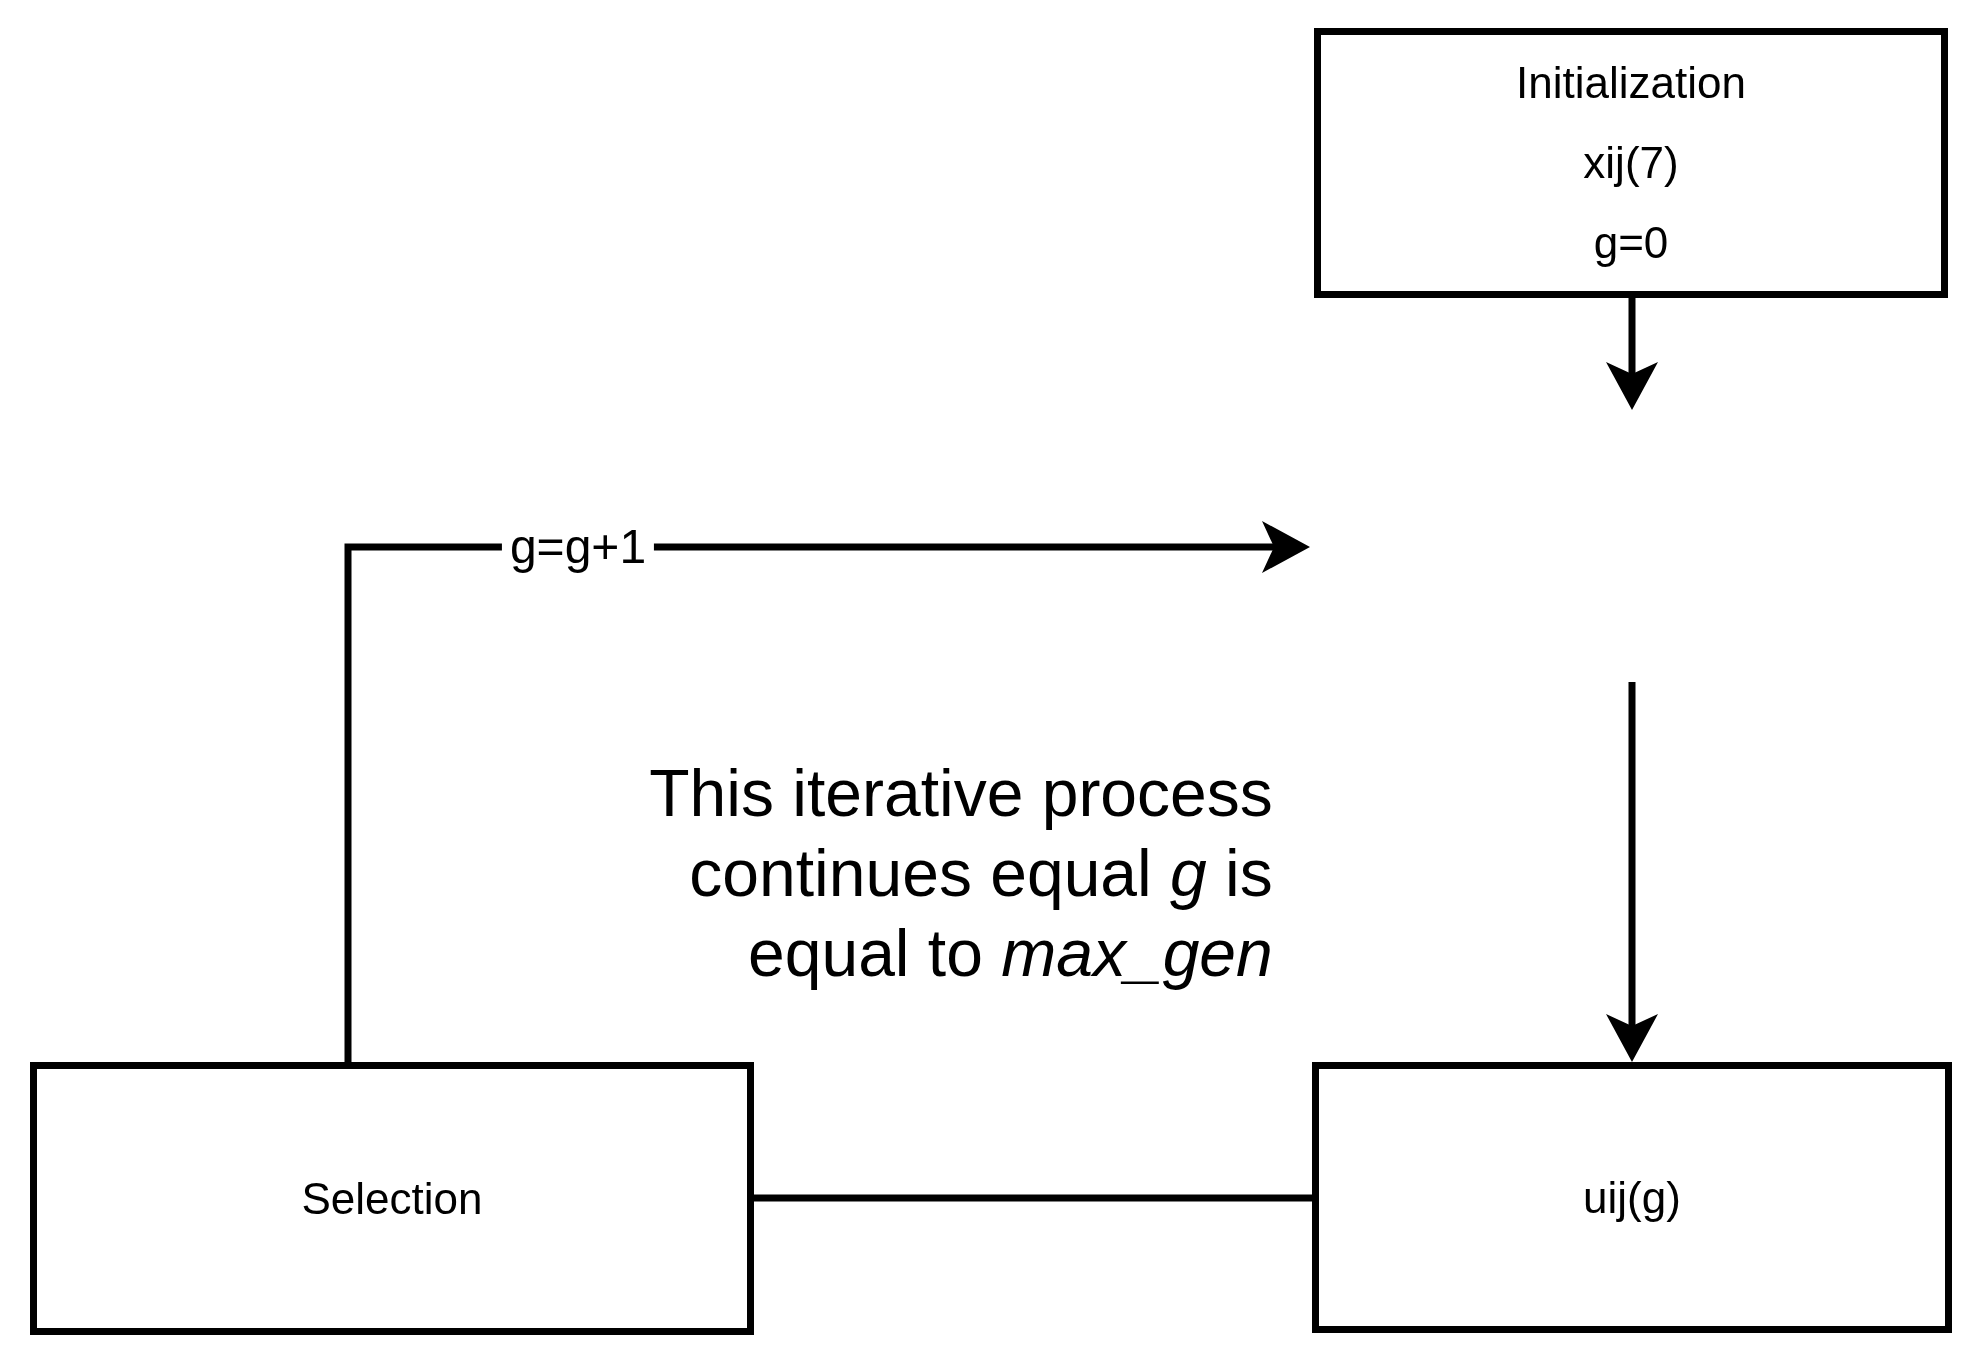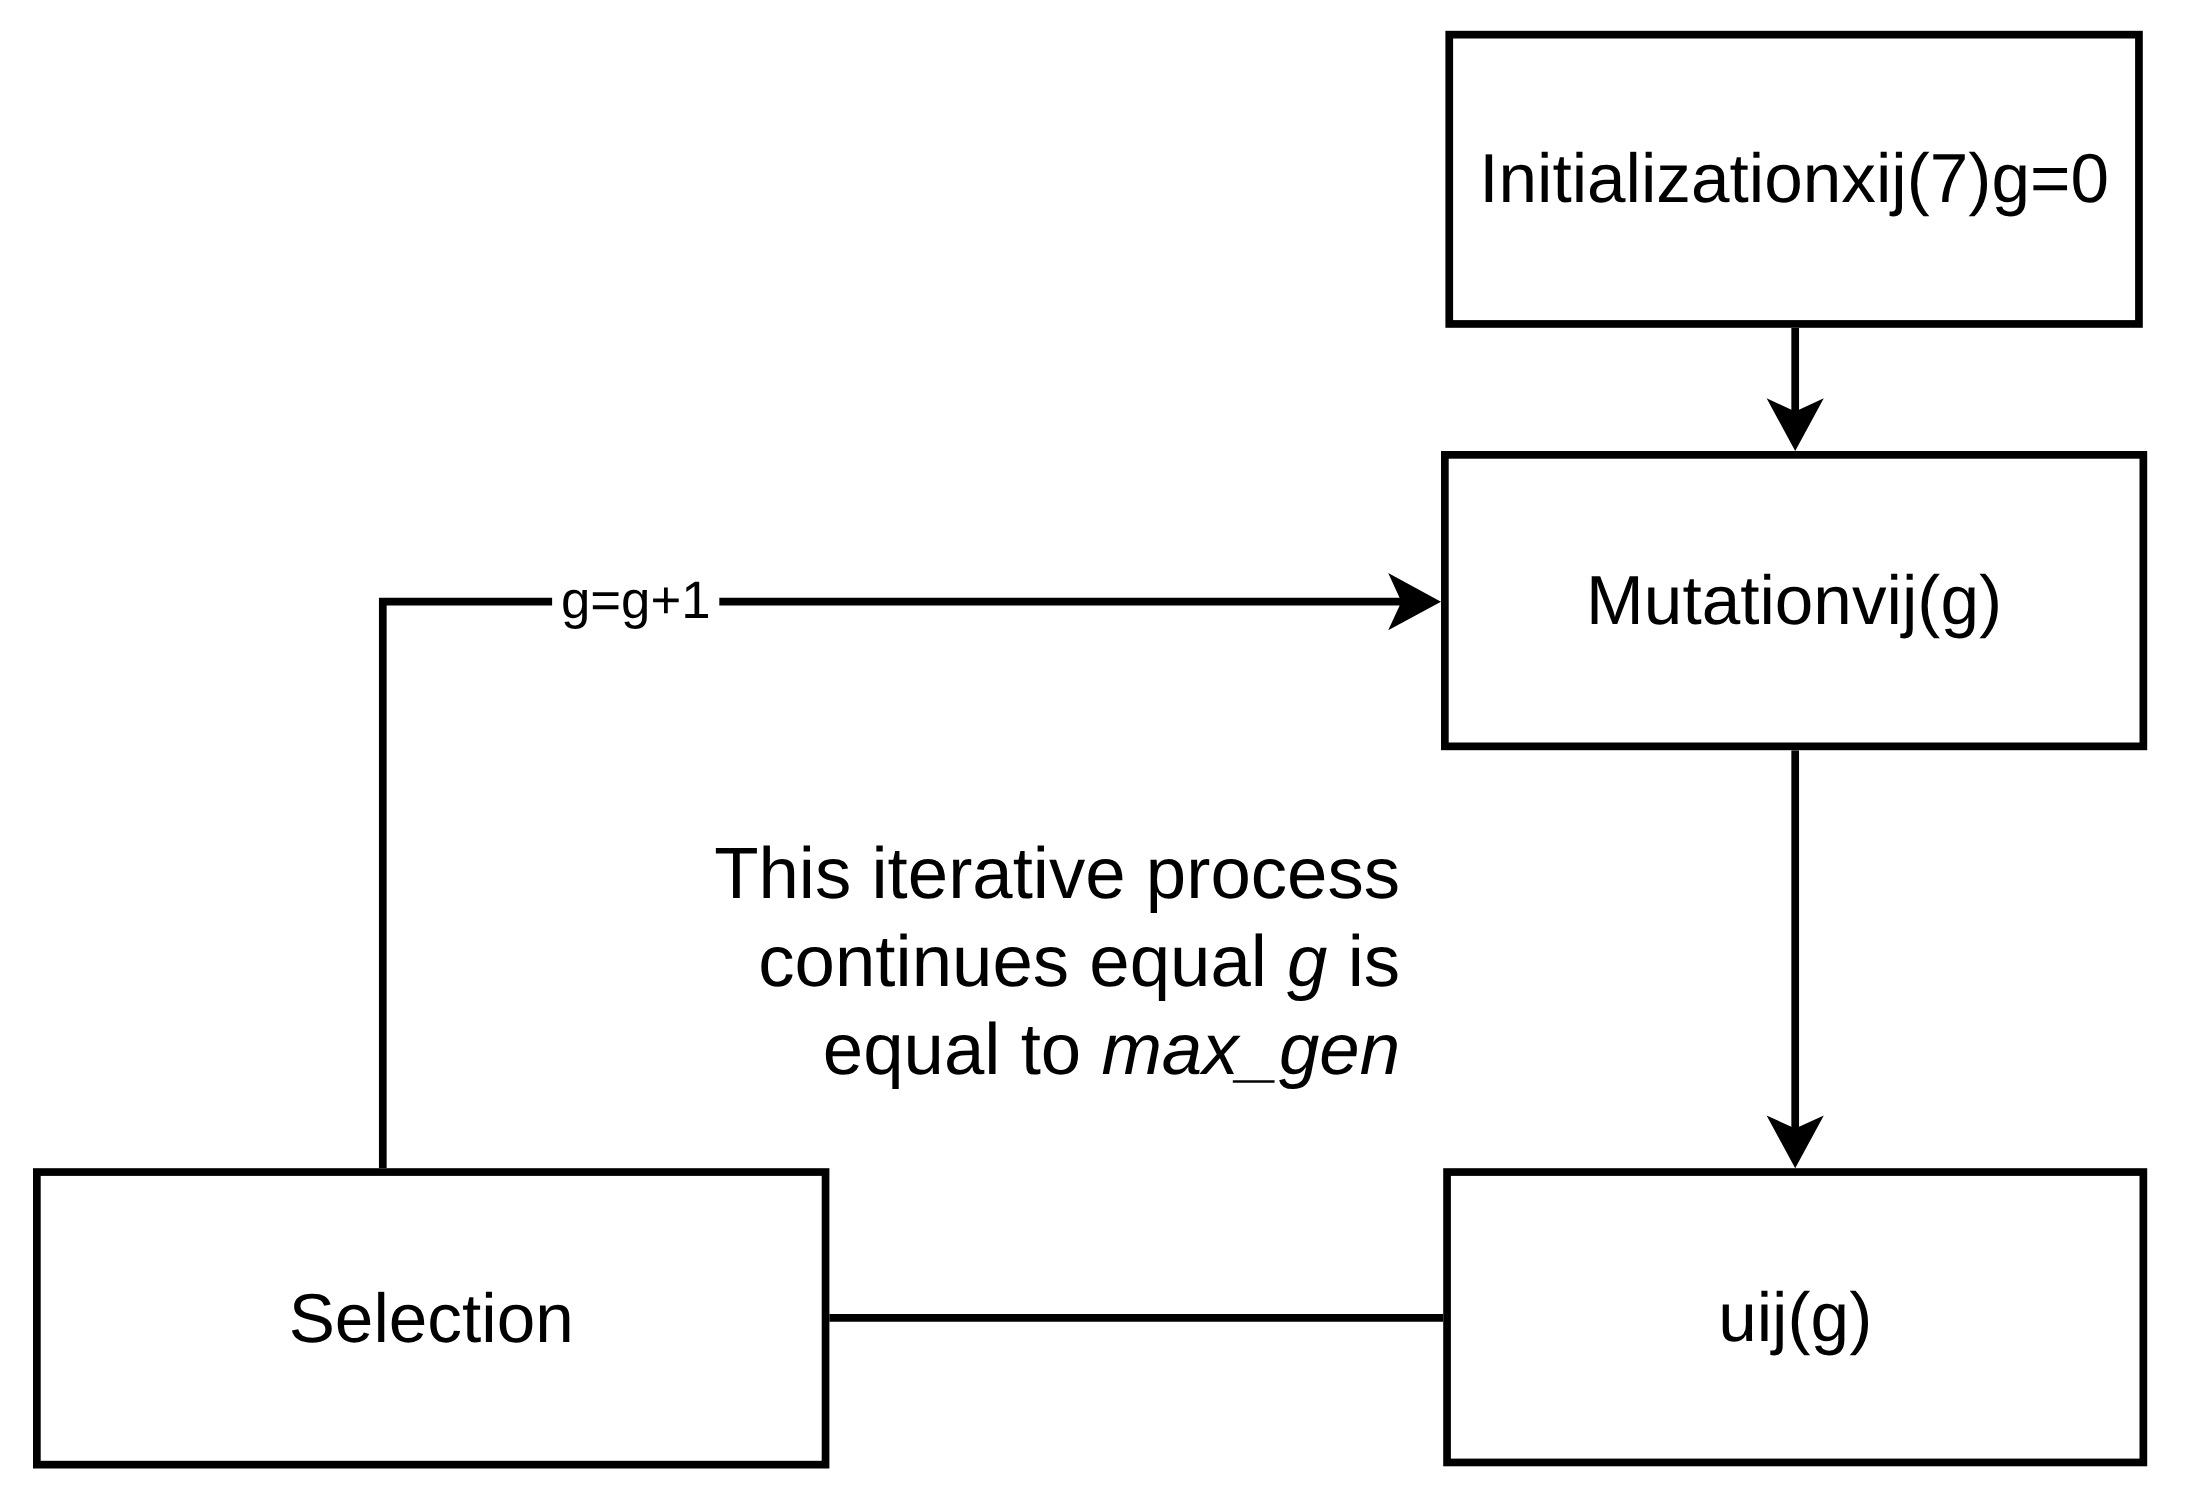--- a/index.html
+++ b/index.html
@@ -22,25 +22,25 @@
     top: 0;
     width: 1986px;
     height: 1361px;
   }
   .node {
     position: absolute;
     box-sizing: border-box;
     border: 7px solid #000000;
     background: #ffffff;
     display: flex;
-    flex-direction: row;
+    flex-direction: column;
     align-items: center;
     justify-content: center;
     text-align: center;
-    font-size: 63px;
+    font-size: 44px;
     line-height: 80px;
     color: #000000;
   }
   .node-initialization { left: 1314px; top: 28px;  width: 634px; height: 270px; }
   .node-mutation       { left: 1310px; top: 410px; width: 642px; height: 272px; }
   .node-crossover      { left: 1312px; top: 1062px; width: 640px; height: 271px; }
   .node-selection      { left: 30px;   top: 1062px; width: 724px; height: 273px; }
 
   .loop-label {
     position: absolute;
@@ -86,24 +86,20 @@
     <path d="M348 1062 L348 547 L1278 547"></path>
     <polygon fill="#000000" stroke="none" points="1310,547 1262,521 1274,547 1262,573"></polygon>
   </svg>
 
   <div class="node node-initialization">
     <div>Initialization</div>
     <div>xij(7)</div>
     <div>g=0</div>
   </div>
 
-  <div class="node node-mutation">
-    <div>Mutation</div>
-    <div>vij(g)</div>
-  </div>
 
   <div class="node node-crossover">
     <div>uij(g)</div>
   </div>
 
   <div class="node node-selection">
     <div>Selection</div>
   </div>
 
   <div class="loop-label">g=g+1</div>

